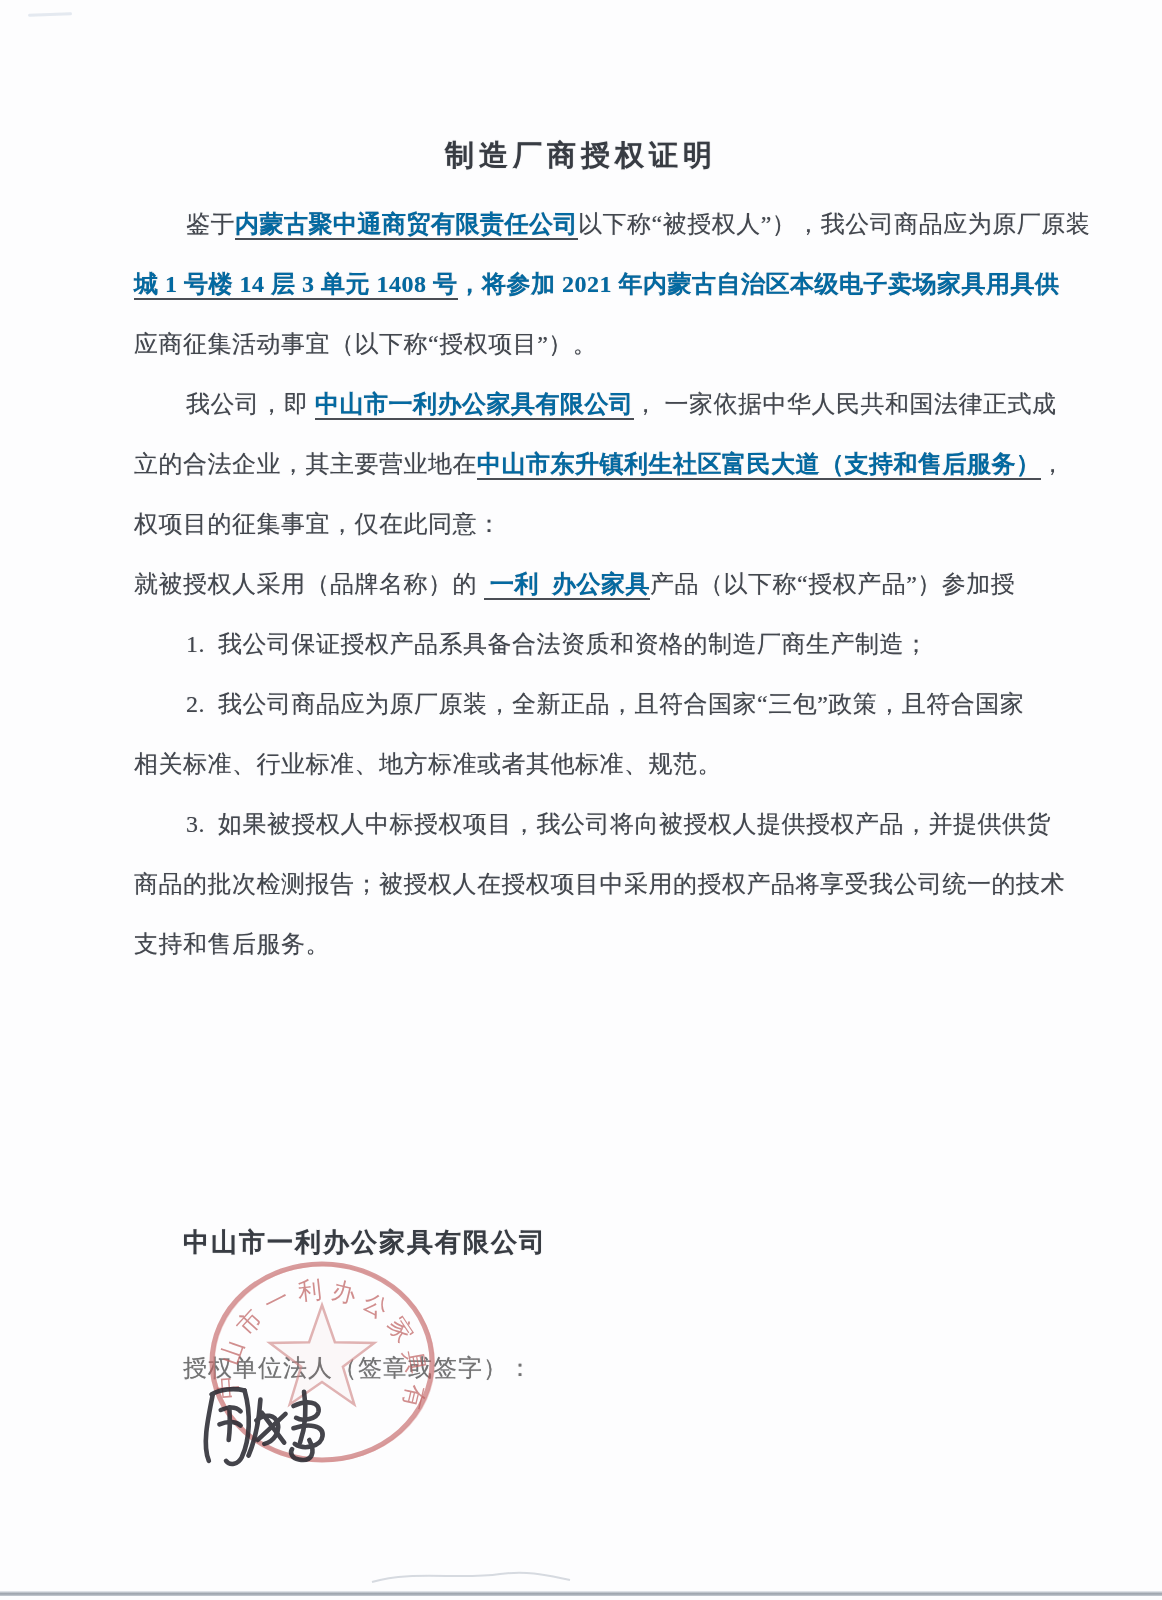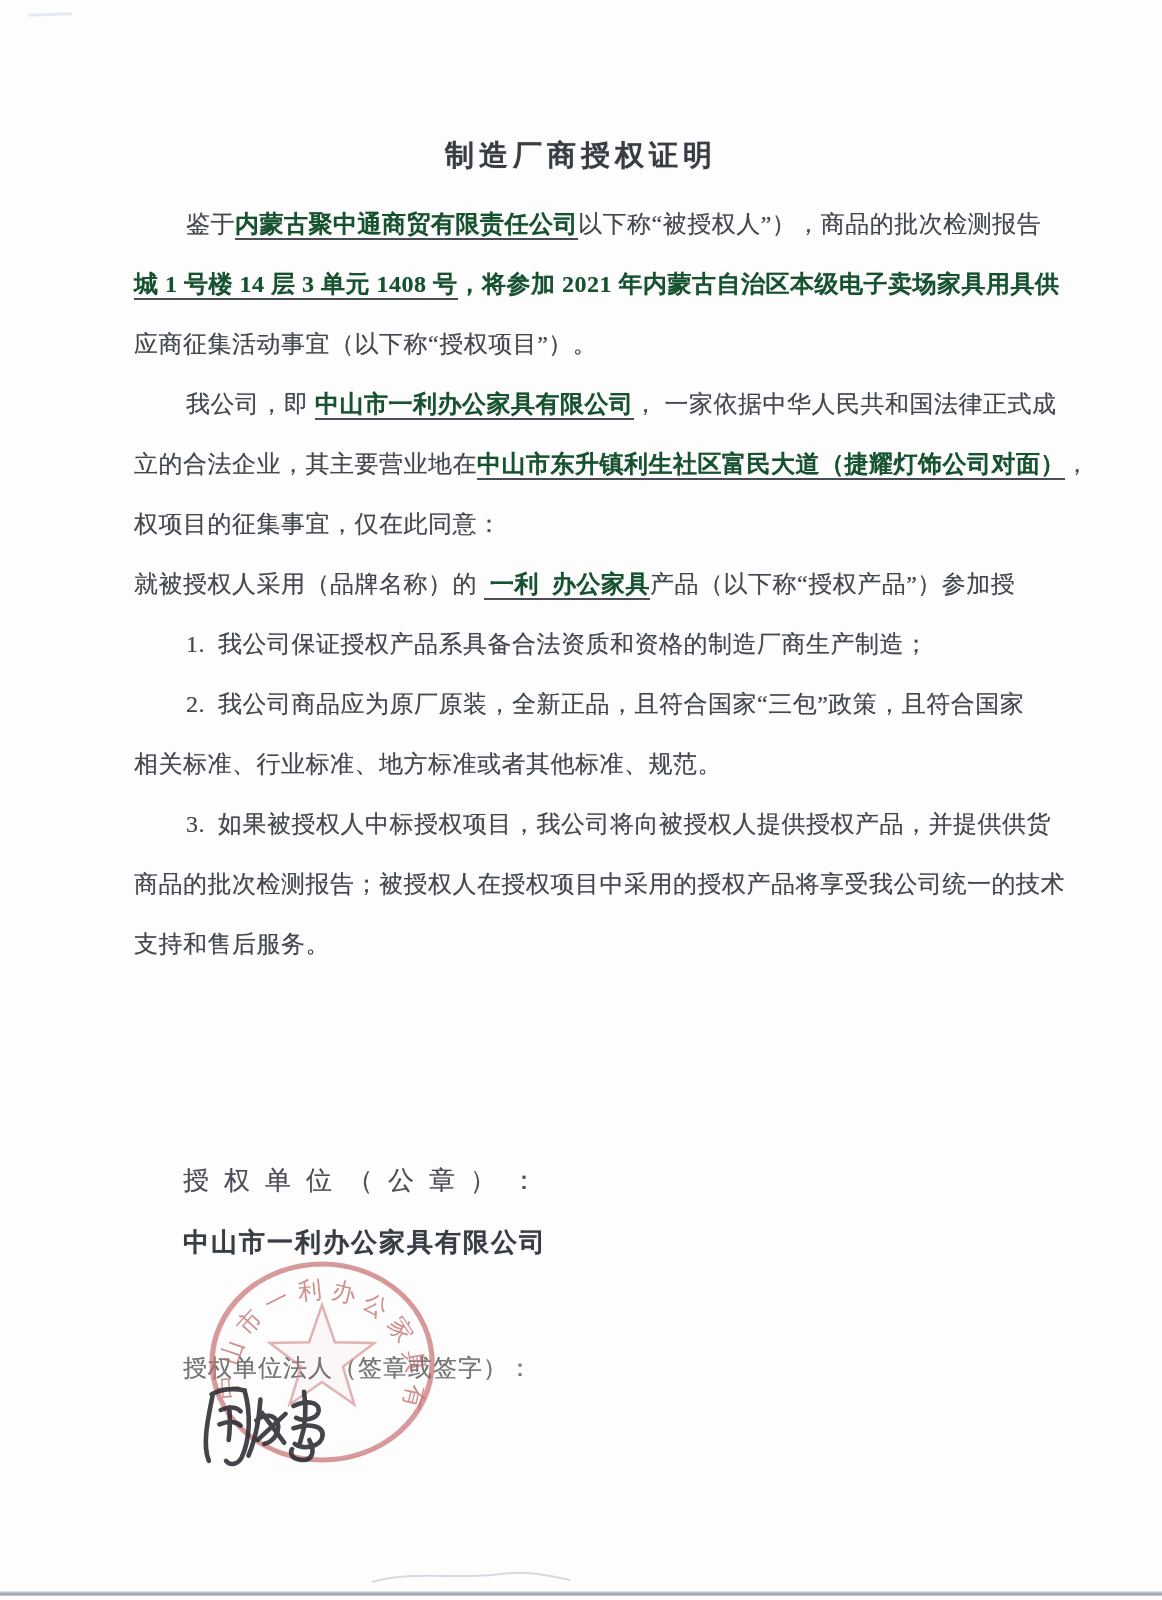--- a/index.html
+++ b/index.html
@@ -21,21 +21,21 @@
   .doc-lines{
     position:absolute;top:194px;left:134px;width:904px;
   }
   .doc-line{
     height:60px;line-height:60px;white-space:nowrap;
     font-size:24px;letter-spacing:.5px;
     color:#43474e;
     text-shadow:0 0 .7px rgba(70,74,82,.5);
   }
   .doc-line.indent{padding-left:52px;}
-  .doc-line span.b{font-weight:700;color:#14532d;}
+  .doc-line span.b{font-weight:700;color:#0369a1;}
   .doc-line span.u{border-bottom:2px solid #4a4e55;padding-bottom:1px;}
   .sig-label{
     position:absolute;left:183px;top:1160px;height:42px;line-height:42px;
     font-size:26px;letter-spacing:15px;color:#4a4e55;white-space:nowrap;
     text-shadow:0 0 .7px rgba(70,74,82,.5);
   }
   .sig-company{
     position:absolute;left:183px;top:1222px;height:42px;line-height:42px;
     font-size:26px;font-weight:700;letter-spacing:2px;color:#383c43;white-space:nowrap;
     text-shadow:0 0 .8px rgba(60,64,72,.5);
@@ -60,36 +60,35 @@
 </head>
 <body>
 
 <div class="page">
 
   <div class="corner-mark"></div>
 
   <h1 class="doc-title">制造厂商授权证明</h1>
 
   <div class="doc-lines" id="doc-lines">
-      <div class="doc-line indent"><span>鉴于</span><span class="u b">内蒙古聚中通商贸有限责任公司</span><span>以下称“被授权人”），商品的批次检测报告</span></div>
+      <div class="doc-line indent"><span>鉴于</span><span class="u b">内蒙古聚中通商贸有限责任公司</span><span>以下称“被授权人”），我公司商品应为原厂原装</span></div>
       <div class="doc-line"><span class="u b">城 1 号楼 14 层 3 单元 1408 号</span><span class="b">，将参加 2021 年内蒙古自治区本级电子卖场家具用具供</span></div>
       <div class="doc-line"><span>应商征集活动事宜（以下称“授权项目”）。</span></div>
       <div class="doc-line indent"><span>我公司，即 </span><span class="u b">中山市一利办公家具有限公司</span><span>， 一家依据中华人民共和国法律正式成</span></div>
-      <div class="doc-line"><span>立的合法企业，其主要营业地在</span><span class="u b">中山市东升镇利生社区富民大道（捷耀灯饰公司对面）</span><span>，</span></div>
+      <div class="doc-line"><span>立的合法企业，其主要营业地在</span><span class="u b">中山市东升镇利生社区富民大道（支持和售后服务）</span><span>，</span></div>
       <div class="doc-line"><span>权项目的征集事宜，仅在此同意：</span></div>
       <div class="doc-line"><span>就被授权人采用（品牌名称）的 </span><span class="u b">&nbsp;一利&nbsp; 办公家具</span><span>产品（以下称“授权产品”）参加授</span></div>
       <div class="doc-line indent"><span>1.&nbsp;&nbsp;我公司保证授权产品系具备合法资质和资格的制造厂商生产制造；</span></div>
       <div class="doc-line indent"><span>2.&nbsp;&nbsp;我公司商品应为原厂原装，全新正品，且符合国家“三包”政策，且符合国家</span></div>
       <div class="doc-line"><span>相关标准、行业标准、地方标准或者其他标准、规范。</span></div>
       <div class="doc-line indent"><span>3.&nbsp;&nbsp;如果被授权人中标授权项目，我公司将向被授权人提供授权产品，并提供供货</span></div>
       <div class="doc-line"><span>商品的批次检测报告；被授权人在授权项目中采用的授权产品将享受我公司统一的技术</span></div>
       <div class="doc-line"><span>支持和售后服务。</span></div>
     </div>
 
-  <div class="sig-label">授权单位（公章）：</div>
   <div class="sig-company">中山市一利办公家具有限公司</div>
   <div class="sig-legal">授权单位法人（签章或签字）：</div>
 
   <svg class="seal-svg" width="236" height="208" viewBox="0 0 236 208">
     <ellipse cx="118" cy="104" rx="110" ry="98" fill="none" stroke="#c25f5f" stroke-width="5" opacity="0.62"></ellipse>
     <ellipse cx="118" cy="104" rx="110" ry="98" fill="none" stroke="#d88f8f" stroke-width="2" opacity="0.4" transform="translate(2,1)"></ellipse>
     <polygon points="118,47 130.9,84.2 170.3,85 138.9,108.8 150.3,146.5 118,124 85.7,146.5 97.1,108.8 65.7,85 105.1,84.2" fill="rgba(200,95,95,0.07)" stroke="#cd8181" stroke-width="2.5" opacity="0.6"></polygon>
     <path id="sealArc" d="M 35,142 A 86,81 0 1 1 201,142" fill="none"></path>
     <text font-size="24" fill="#c06464" opacity="0.72" letter-spacing="3" font-family="Liberation Serif, serif">
       <textPath href="#sealArc" startOffset="2" textLength="408">中山市一利办公家具有限公司</textPath>

